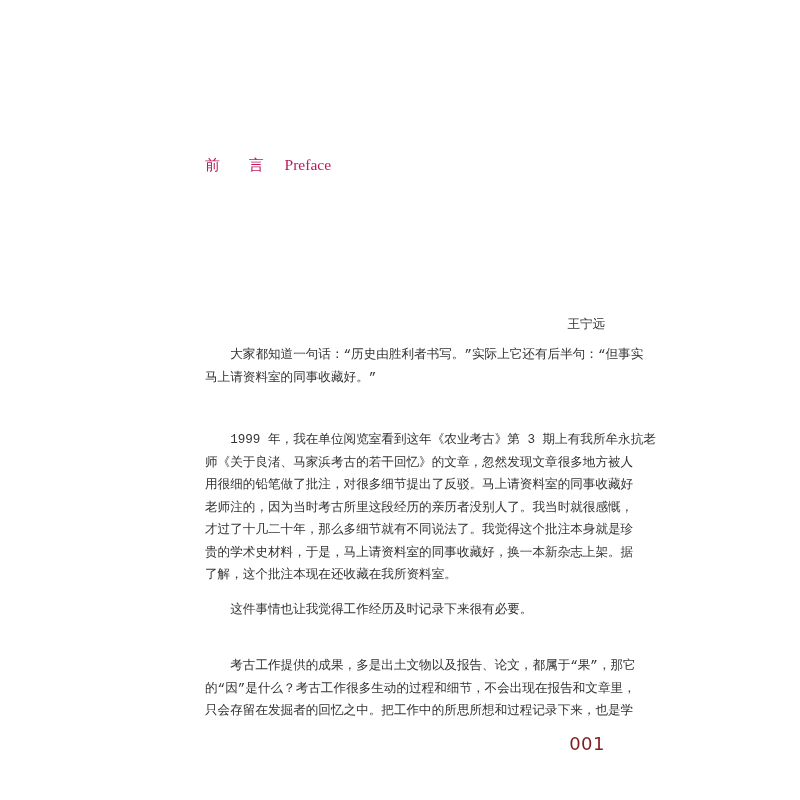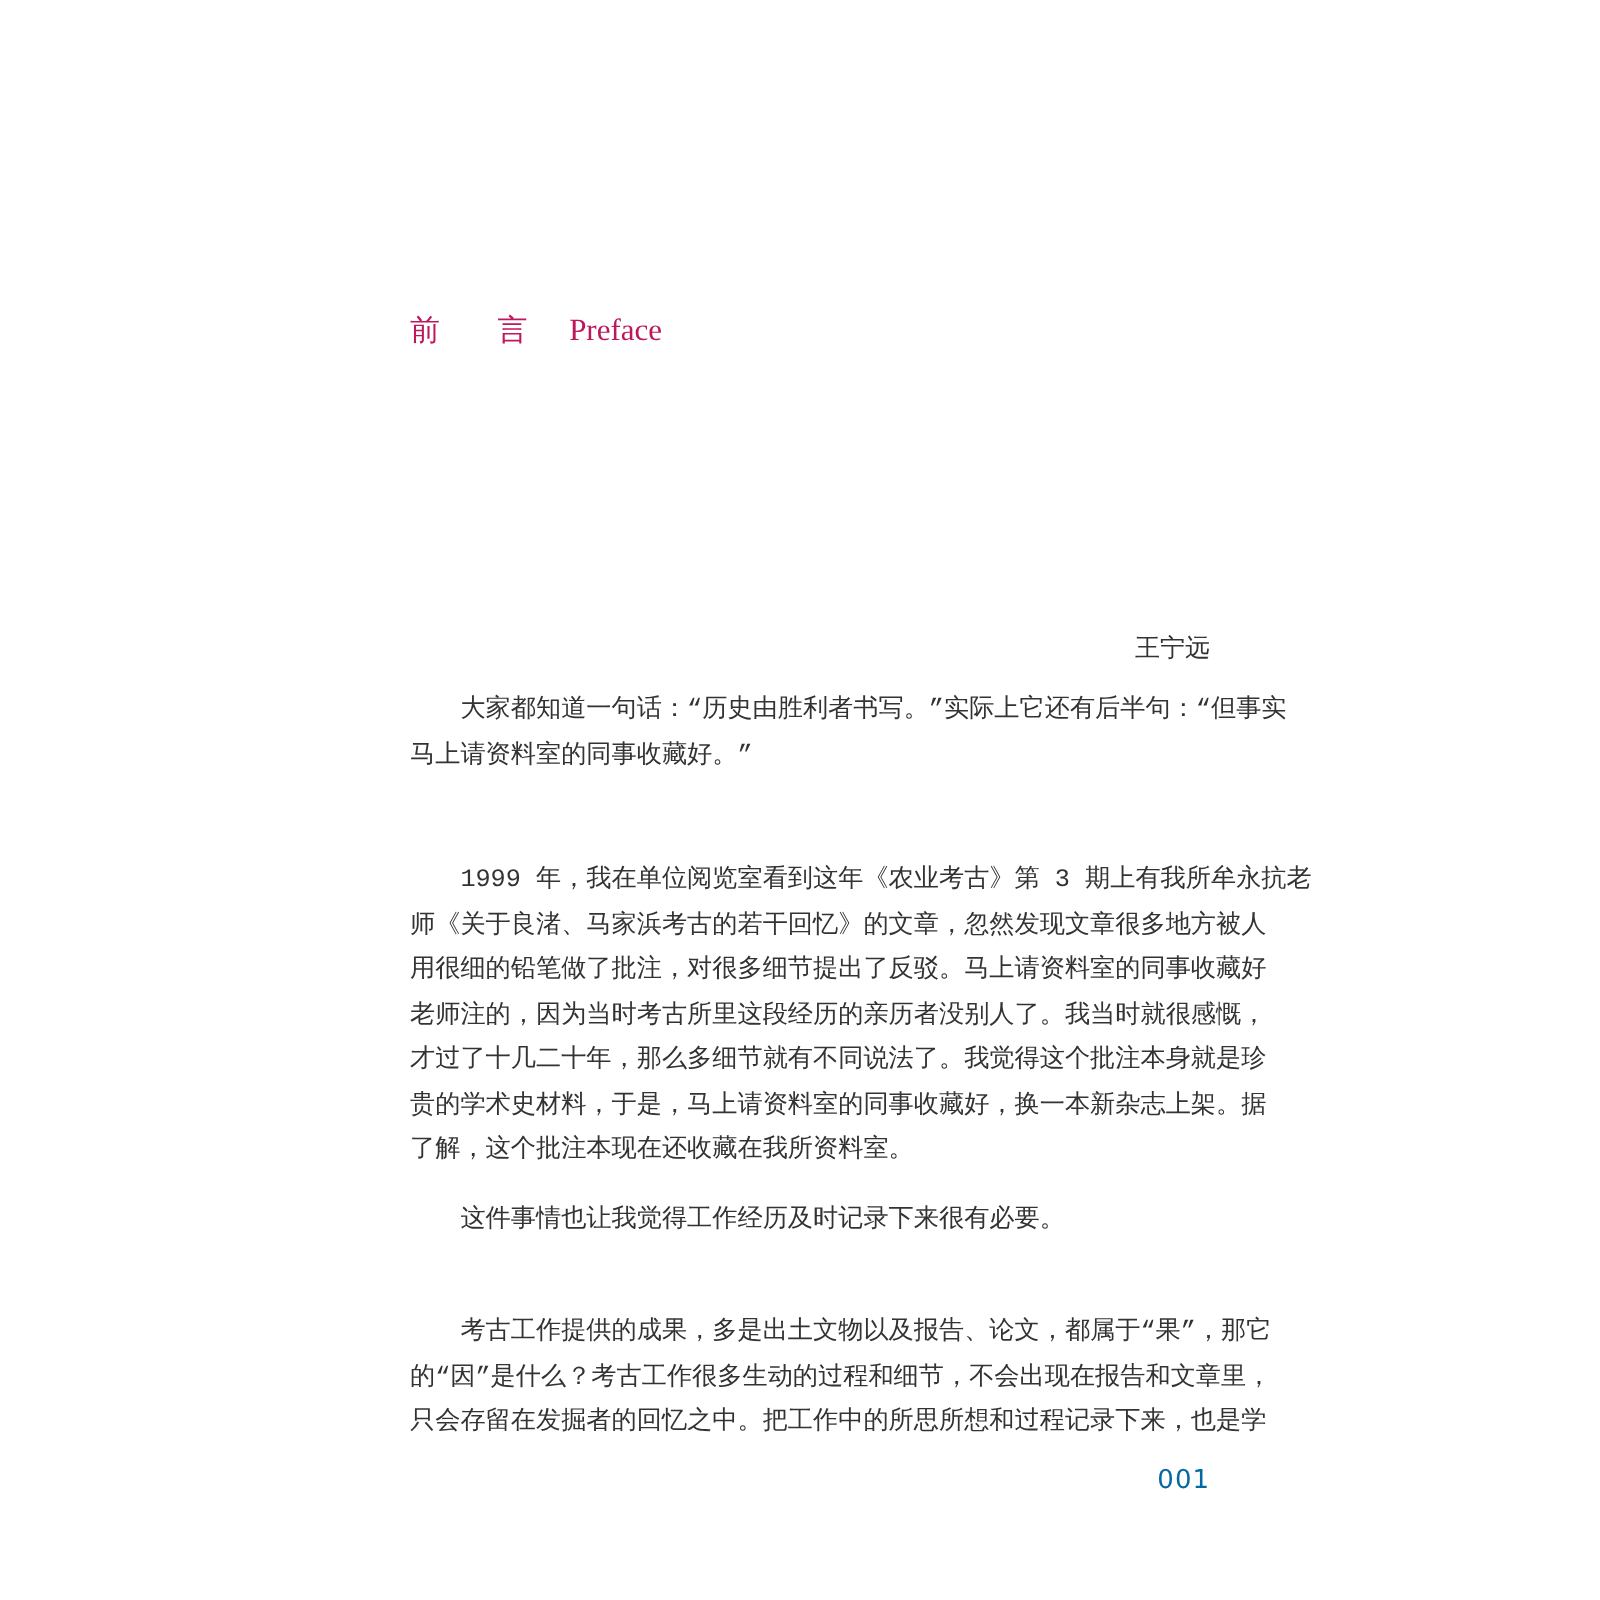--- a/index.html
+++ b/index.html
@@ -71,22 +71,22 @@
       padding-left: 2em;
     }
     .p1 { top: 344px; }
     .p2 { top: 429px; }
     .p3 { top: 599px; }
     .p4 { top: 655px; }
     .page-number {
       position: absolute;
       top: 733px;
       right: 0;
-      font-size: 13px;
-      color: #0369a1;
+      font-size: 18px;
+      color: #7f1d1d;
       font-family: "DejaVu Sans", "Liberation Sans", sans-serif;
       letter-spacing: 0.5px;
     }
   </style>
 </head>
 <body>
 
 <div class="page">
 
   <div class="title">

